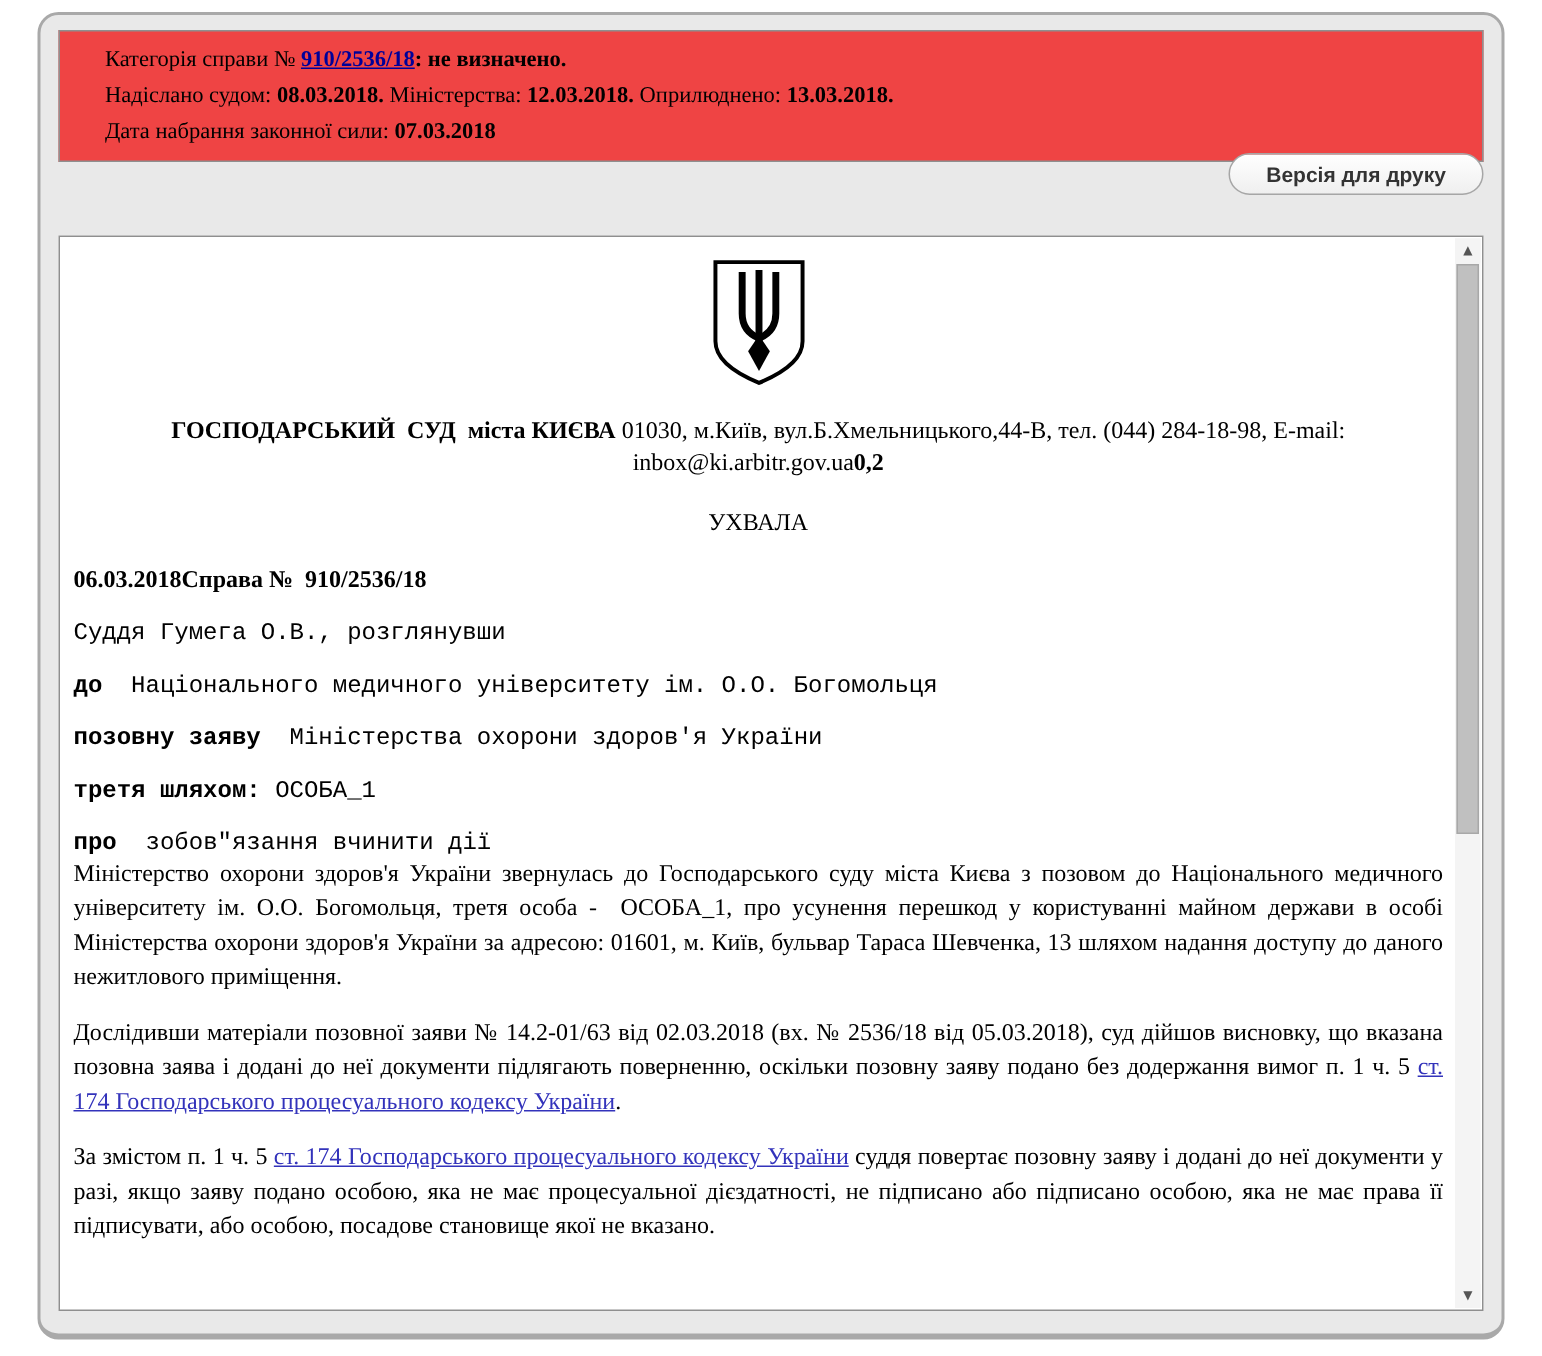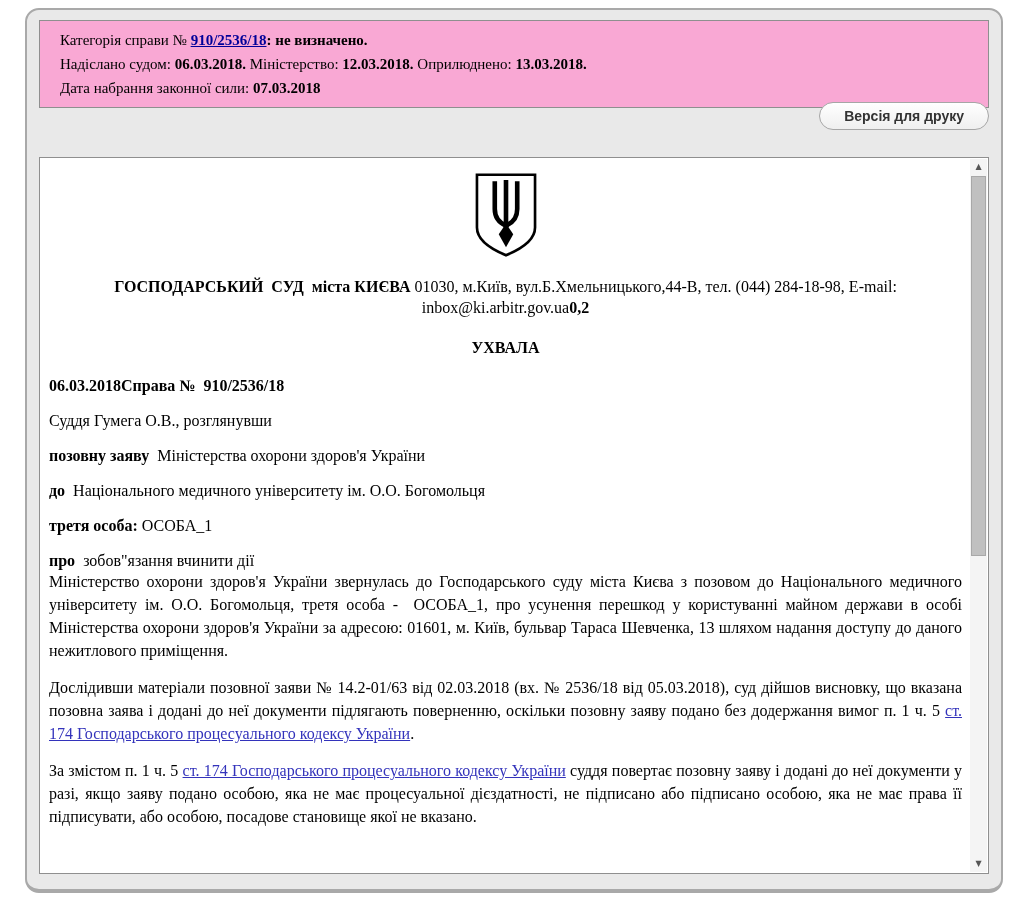--- a/index.html
+++ b/index.html
@@ -6,22 +6,22 @@
   body { width:1028px; height:904px; position:relative; font-family:"Liberation Serif", serif; }
 
   .outer {
     position:absolute; left:25px; top:8px; width:978px; height:885px;
     box-sizing:border-box; background:#e9e9e9;
     border:2px solid #a9a9a9; border-bottom-width:4px; border-radius:14px;
   }
 
   .header-box {
     position:absolute; left:12px; right:12px; top:10px; height:88px;
-    box-sizing:border-box; background:#f9a8d4; border:1px solid #8f8f8f;
-    padding:7px 20px; font-size:15px; color:#000;
+    box-sizing:border-box; background:#ef4444; border:1px solid #8f8f8f;
+    padding:7px 30px; font-size:15px; color:#000;
   }
   .header-line { margin:0; line-height:24px; white-space:nowrap; }
   .case-link { color:#000099; font-weight:bold; text-decoration:underline; }
   .hdr-bold { font-weight:bold; }
 
   .toolbar { position:absolute; top:92px; right:12px; height:36px; }
   .print-btn {
     height:28px; padding:0 24px; cursor:pointer;
     border:1px solid #a6a6a6; border-radius:15px;
     background:linear-gradient(#ffffff,#efefef);
@@ -46,36 +46,36 @@
   }
   .sb-up { top:0; } .sb-down { bottom:0; }
   .sb-thumb {
     position:absolute; left:1px; right:1px; top:17px; height:380px;
     background:#c0c0c0; border:1px solid #a8a8a8; box-sizing:border-box; cursor:pointer;
   }
 
   
   .emblem-wrap { text-align:center; margin:8px 0 0 0; }
   .court-line { text-align:center; margin:14px 40px 13px 40px; line-height:21px; }
-  .doc-title { text-align:center; font-weight:bold; margin:21px 0 0 0; }
+  .doc-title { text-align:center; font-weight:normal; margin:21px 0 0 0; }
   .case-line { font-weight:bold; margin:20px 0 0 0; }
-  .doc-line { margin:17px 0 0 0; }
+  .doc-line { margin:17px 0 0 0;font-family:Liberation Mono, monospace; }
   .lbl { font-weight:bold; }
   .resolved-heading { text-align:center; font-weight:bold; margin:17px 0 14px 0; }
   .body-para { text-align:justify; line-height:23px; margin:0 0 14px 0; }
   .doc-link { color:#3333bb; text-decoration:underline; }
 </style>
 </head>
 <body>
 
 <div class="outer">
 
   <div class="header-box">
     <p class="header-line"><span>Категорія справи № </span><a href="#" class="case-link">910/2536/18</a><span class="hdr-bold">: не визначено.</span></p>
-    <p class="header-line"><span>Надіслано судом: </span><span class="hdr-bold">06.03.2018.</span><span> Міністерство: </span><span class="hdr-bold">12.03.2018.</span><span> Оприлюднено: </span><span class="hdr-bold">13.03.2018.</span></p>
+    <p class="header-line"><span>Надіслано судом: </span><span class="hdr-bold">08.03.2018.</span><span> Міністерства: </span><span class="hdr-bold">12.03.2018.</span><span> Оприлюднено: </span><span class="hdr-bold">13.03.2018.</span></p>
     <p class="header-line"><span>Дата набрання законної сили: </span><span class="hdr-bold">07.03.2018</span></p>
   </div>
 
   <div class="toolbar">
     <button class="print-btn">Версія для друку</button>
   </div>
 
   <div class="doc-box">
     <div class="doc-content">
 
@@ -90,25 +90,25 @@
       </div>
 
       <p class="court-line"><span class="lbl">ГОСПОДАРСЬКИЙ&nbsp; СУД&nbsp; міста КИЄВА</span><span> 01030, м.Київ, вул.Б.Хмельницького,44-В, тел. (044) 284-18-98, E-mail: inbox@ki.arbitr.gov.ua</span><span class="lbl">0,2</span></p>
 
       <p class="doc-title">УХВАЛА</p>
 
       <p class="case-line">06.03.2018Справа №&nbsp; 910/2536/18</p>
 
       <p class="doc-line">Суддя Гумега О.В., розглянувши</p>
 
+      <p class="doc-line"><span class="lbl">до</span><span> &nbsp;Національного медичного університету ім. О.О. Богомольця</span></p>
+
       <p class="doc-line"><span class="lbl">позовну заяву</span><span> &nbsp;Міністерства охорони здоров'я України</span></p>
 
-      <p class="doc-line"><span class="lbl">до</span><span> &nbsp;Національного медичного університету ім. О.О. Богомольця</span></p>
-
-      <p class="doc-line"><span class="lbl">третя особа:</span><span> ОСОБА_1</span></p>
+      <p class="doc-line"><span class="lbl">третя шляхом:</span><span> ОСОБА_1</span></p>
 
       <p class="doc-line"><span class="lbl">про</span><span> &nbsp;зобов"язання вчинити дії</span></p>
 
 
       <div>
           <p class="body-para">Міністерство охорони здоров'я України звернулась до Господарського суду міста Києва з позовом до Національного медичного університету ім. О.О. Богомольця, третя особа - &nbsp;ОСОБА_1, про усунення перешкод у користуванні майном держави в особі Міністерства охорони здоров'я України за адресою: 01601, м. Київ, бульвар Тараса Шевченка, 13 шляхом надання доступу до даного нежитлового приміщення.</p>
           <p class="body-para">Дослідивши матеріали позовної заяви № 14.2-01/63 від 02.03.2018 (вх. № 2536/18 від 05.03.2018), суд дійшов висновку, що вказана позовна заява і додані до неї документи підлягають поверненню, оскільки позовну заяву подано без додержання вимог п. 1 ч. 5 <a href="#" class="doc-link">ст. 174 Господарського процесуального кодексу України</a>.</p>
           <p class="body-para">За змістом п. 1 ч. 5 <a href="#" class="doc-link">ст. 174 Господарського процесуального кодексу України</a> суддя повертає позовну заяву і додані до неї документи у разі, якщо заяву подано особою, яка не має процесуальної дієздатності, не підписано або підписано особою, яка не має права її підписувати, або особою, посадове становище якої не вказано.</p>
         </div>
 

